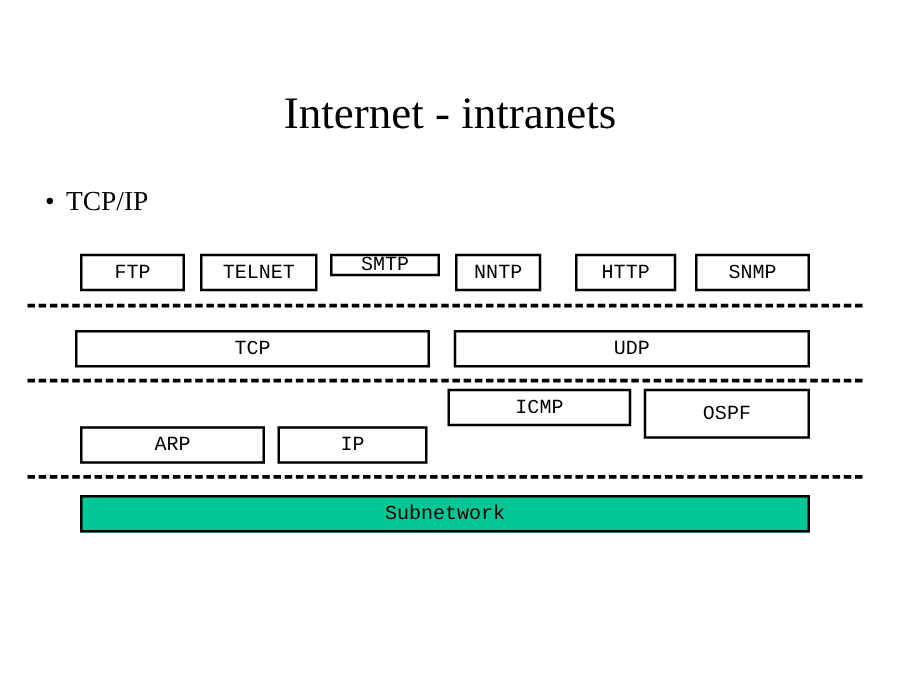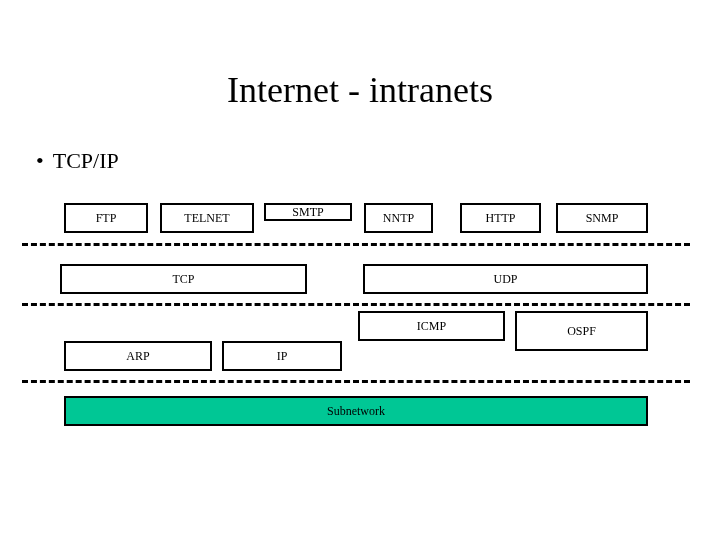--- a/index.html
+++ b/index.html
@@ -65,23 +65,24 @@
   }
 
   .pbox {
     position: absolute;
     box-sizing: border-box;
     border: 2px solid #000000;
     background: #ffffff;
     display: flex;
     align-items: center;
     justify-content: center;
-    font-size: 12px;
+    font-size: 16px;
     line-height: 16px;
     white-space: nowrap;
+    font-family: Liberation Mono, monospace;
   }
   .pbox.green {
     background: #00c795;
   }
 
   .dashline {
     position: absolute;
     height: 0;
     border-top: 3px dashed #000000;
   }
@@ -102,21 +103,21 @@
 
     <div class="pbox" style="left:64px;  top:203px; width:84px;  height:30px;">FTP</div>
     <div class="pbox" style="left:160px; top:203px; width:94px;  height:30px;">TELNET</div>
     <div class="pbox" style="left:264px; top:203px; width:88px;  height:18px;">SMTP</div>
     <div class="pbox" style="left:364px; top:203px; width:69px;  height:30px;">NNTP</div>
     <div class="pbox" style="left:460px; top:203px; width:81px;  height:30px;">HTTP</div>
     <div class="pbox" style="left:556px; top:203px; width:92px;  height:30px;">SNMP</div>
 
     <div class="dashline" style="left:22px; top:243px; width:668px;"></div>
 
-    <div class="pbox" style="left:60px;  top:264px; width:247px; height:30px;">TCP</div>
+    <div class="pbox" style="left:60px;  top:264px; width:284px; height:30px;">TCP</div>
     <div class="pbox" style="left:363px; top:264px; width:285px; height:30px;">UDP</div>
 
     <div class="dashline" style="left:22px; top:303px; width:668px;"></div>
 
     <div class="pbox" style="left:358px; top:311px; width:147px; height:30px;">ICMP</div>
     <div class="pbox" style="left:515px; top:311px; width:133px; height:40px;">OSPF</div>
     <div class="pbox" style="left:64px;  top:341px; width:148px; height:30px;">ARP</div>
     <div class="pbox" style="left:222px; top:341px; width:120px; height:30px;">IP</div>
 
     <div class="dashline" style="left:22px; top:380px; width:668px;"></div>

